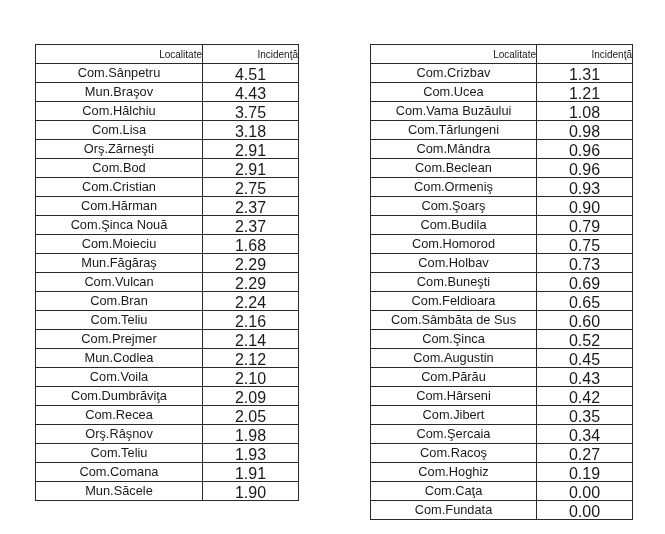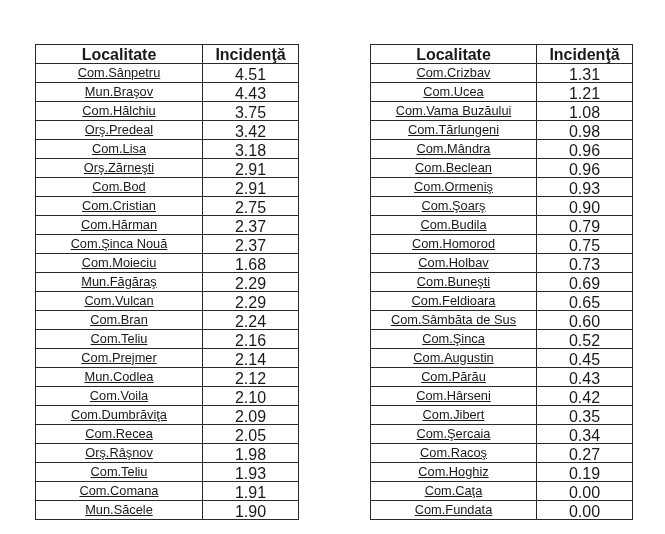--- a/index.html
+++ b/index.html
@@ -37,35 +37,35 @@
     padding: 0;
     margin: 0;
     text-align: center;
     overflow: hidden;
     white-space: nowrap;
     color: #1a1a1a;
   }
   table.incidence thead tr { height: 19px; }
   table.incidence tbody tr { height: 17.9px; }
   table.incidence th {
-    font-weight: bold;
-    font-size: 16px;
+    font-weight: normal;
+    font-size: 10px;
     line-height: 17px;
     vertical-align: middle;
+    text-align: right;
   }
   .left  .col-loc { width: 166px; }
   .left  .col-inc { width: 95px;  }
   .right .col-loc { width: 165px; }
   .right .col-inc { width: 95px;  }
   table.incidence td.loc {
     font-size: 12.8px;
     line-height: 15px;
     vertical-align: middle;
     padding-bottom: 2px;
-    text-decoration: underline;
   }
   table.incidence td.val {
     font-size: 16px;
     line-height: 15px;
     vertical-align: middle;
     padding-top: 3px;
   }
 </style>
 </head>
 <body>
@@ -87,24 +87,20 @@
           </tr>
           <tr>
             <td class="loc">Mun.Braşov</td>
             <td class="val">4.43</td>
           </tr>
           <tr>
             <td class="loc">Com.Hălchiu</td>
             <td class="val">3.75</td>
           </tr>
           <tr>
-            <td class="loc">Orş.Predeal</td>
-            <td class="val">3.42</td>
-          </tr>
-          <tr>
             <td class="loc">Com.Lisa</td>
             <td class="val">3.18</td>
           </tr>
           <tr>
             <td class="loc">Orş.Zărneşti</td>
             <td class="val">2.91</td>
           </tr>
           <tr>
             <td class="loc">Com.Bod</td>
             <td class="val">2.91</td>

